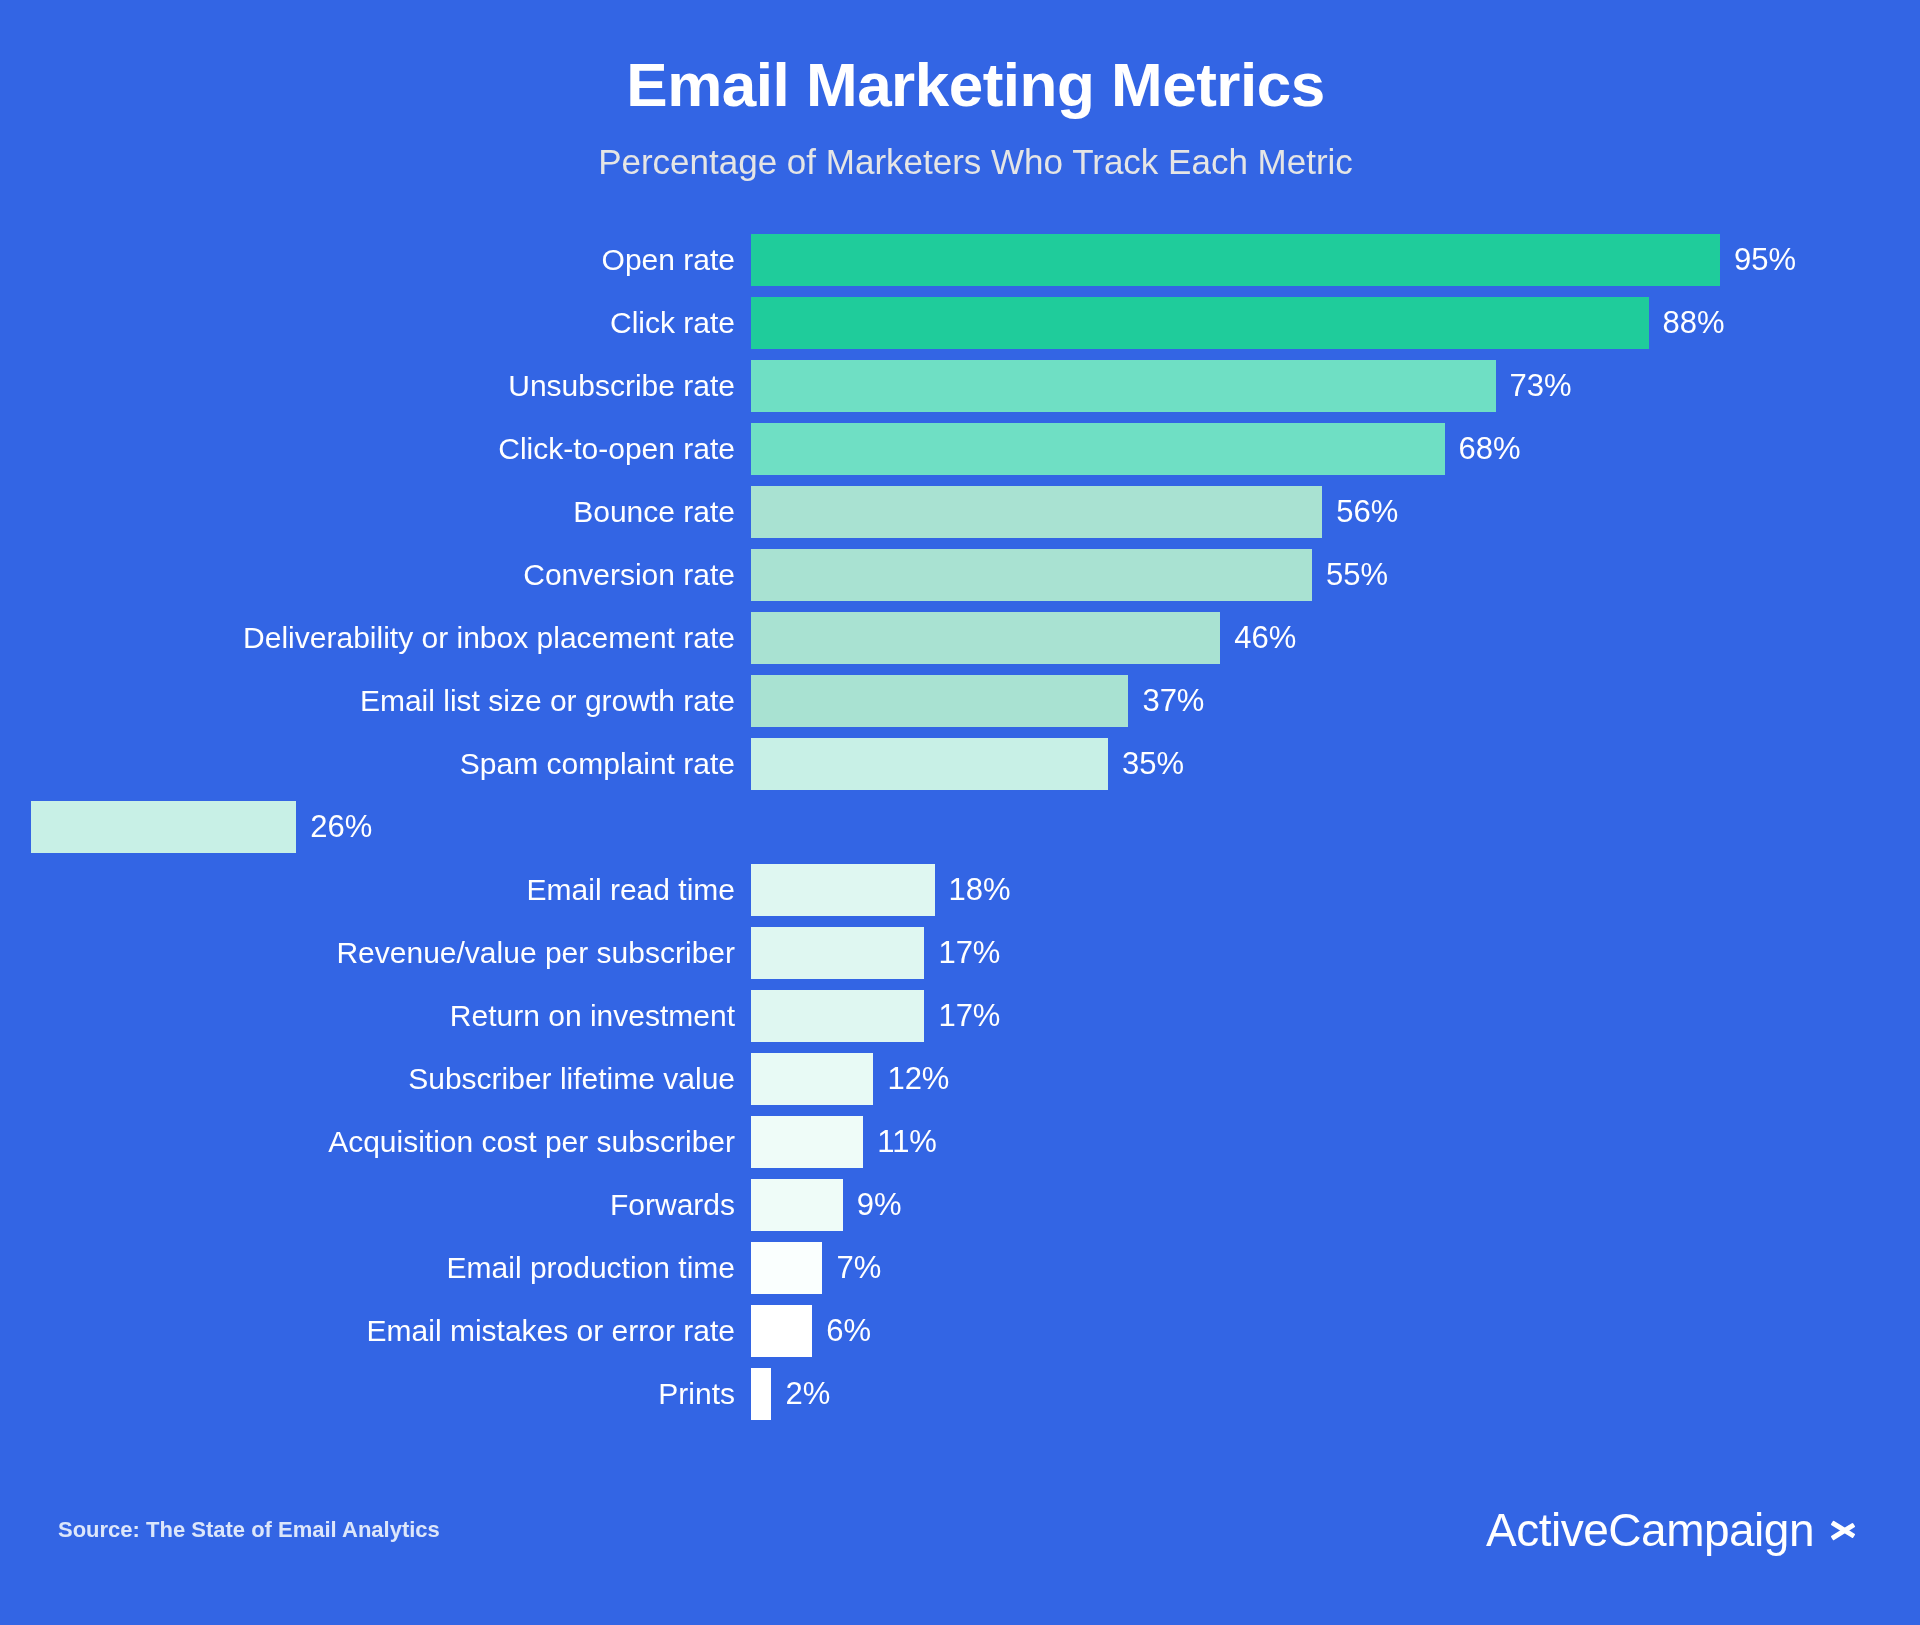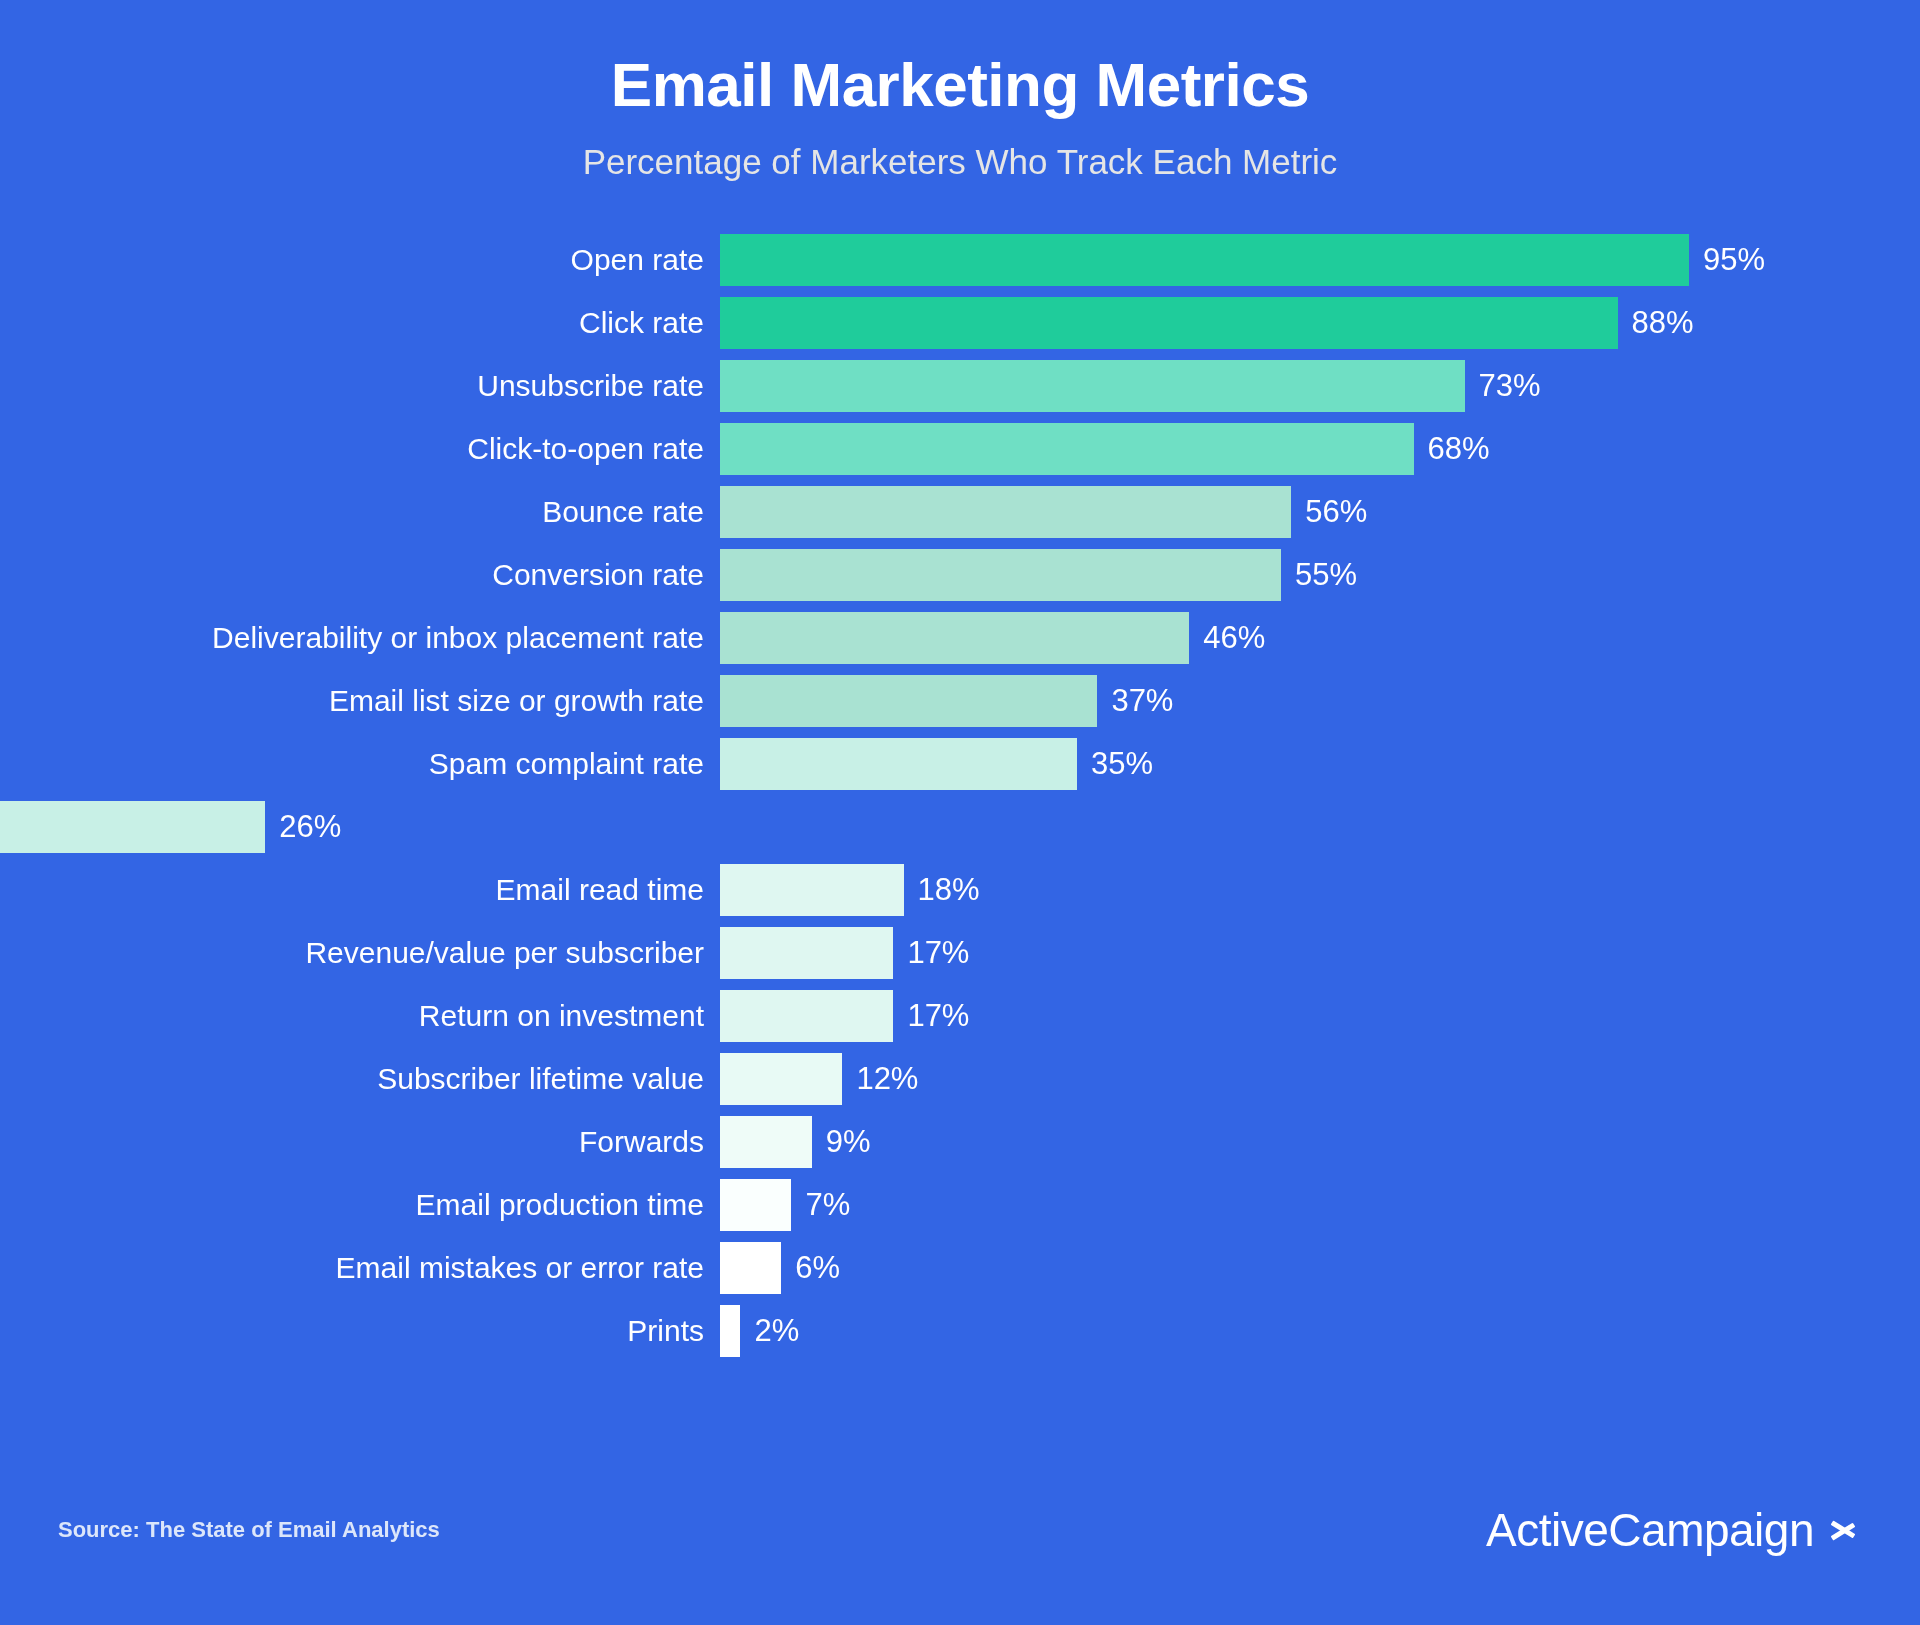--- a/index.html
+++ b/index.html
@@ -14,20 +14,21 @@
     overflow: hidden;
     position: relative;
   }
   .infographic {
     width: 1920px;
     height: 1625px;
     position: relative;
     box-sizing: border-box;
     display: flex;
     flex-direction: column;
+    padding-left: 31px;
   }
   
   .header {
     text-align: center;
     padding-top: 52px;
   }
   .chart-title {
     color: #ffffff;
     font-size: 62px;
     font-weight: 700;
@@ -241,20 +242,27 @@
         </div>
       </div>
       <div class="row">
         <div class="row-label">Subscriber lifetime value</div>
         <div class="bar-zone">
           <div class="bar" style="width: 122.4px; background: rgb(232, 250, 245);"></div>
           <div class="bar-value">12%</div>
         </div>
       </div>
       <div class="row">
+        <div class="row-label">Acquisition cost per subscriber</div>
+        <div class="bar-zone">
+          <div class="bar" style="width: 112.2px; background: rgb(239, 252, 248);"></div>
+          <div class="bar-value">11%</div>
+        </div>
+      </div>
+      <div class="row">
         <div class="row-label">Forwards</div>
         <div class="bar-zone">
           <div class="bar" style="width: 91.8px; background: rgb(239, 252, 248);"></div>
           <div class="bar-value">9%</div>
         </div>
       </div>
       <div class="row">
         <div class="row-label">Email production time</div>
         <div class="bar-zone">
           <div class="bar" style="width: 71.4px; background: rgb(250, 255, 254);"></div>

